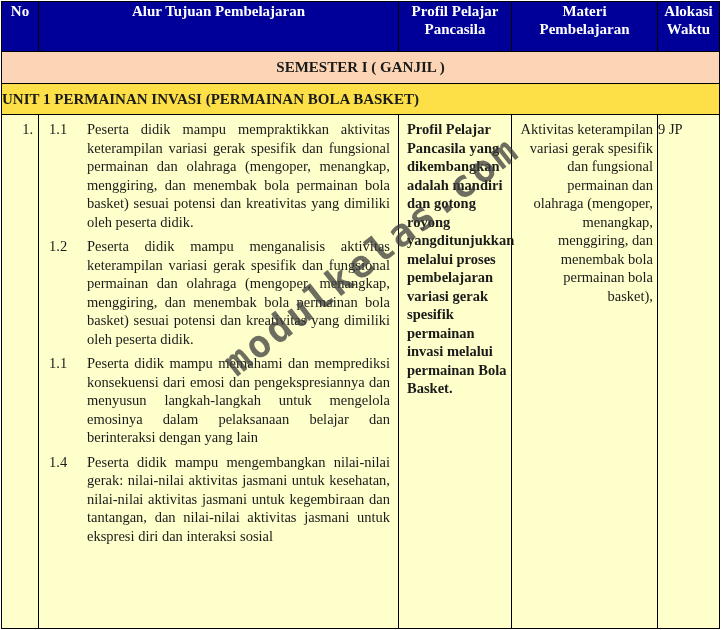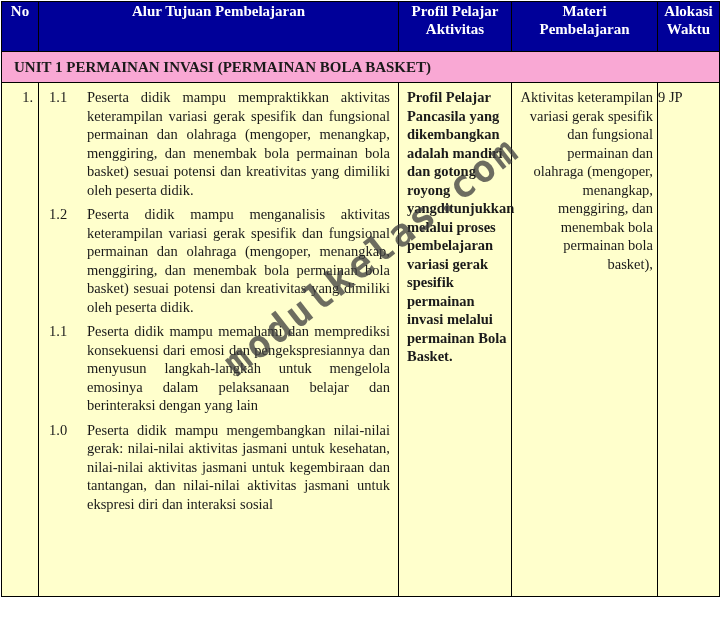--- a/index.html
+++ b/index.html
@@ -1,21 +1,21 @@
 <!DOCTYPE html>
 <html><head>
 <meta charset="utf-8">
 <style>
   html, body { margin: 0; padding: 0; background: #ffffff; }
   body { width: 721px; height: 630px; overflow: hidden; position: relative; font-family: "Liberation Serif", "DejaVu Serif", serif; color: #1a1a1a; }
   table.atp { border-collapse: collapse; position: absolute; left: 1px; top: 1px; width: 718px; table-layout: fixed; }
   table.atp td, table.atp th { border: 1.5px solid #000; padding: 0; vertical-align: top; }
   th.hdr { background: #000099; color: #ffffff; font-weight: bold; font-size: 15px; line-height: 18px; text-align: center; vertical-align: middle; height: 49px; margin-left: 36px; }
   tr.semester td { background: #fbd5b5; height: 31px; text-align: center; vertical-align: middle; font-weight: bold; font-size: 15px; }
-  tr.unit td { background: #f9a8d4; height: 30px; vertical-align: middle; font-weight: bold; font-size: 15px; padding-left: 12px; }
+  tr.unit td { background: #fde047; height: 30px; vertical-align: middle; font-weight: bold; font-size: 15px; padding-left: 0; }
   tr.content td { background: #ffffcc; height: 508px; font-size: 14.5px; line-height: 18.5px; }
   .no-cell { text-align: right; padding: 5px 5px 0 0 !important; }
   .atp-list { padding: 5px 8px 0 10px; }
   .atp-item { display: flex; margin-bottom: 6px; }
   .atp-num { width: 38px; flex: none; }
   .atp-text { flex: 1; text-align: justify; }
   .profil-cell { padding: 5px 4px 0 8px !important; font-weight: bold; }
   .materi-cell { padding: 5px 4px 0 7px !important; text-align: right; }
   .alokasi-cell { text-align: left; padding-top: 5px !important; }
   .watermark { position: absolute; left: 215px; top: 350px; transform: rotate(-38deg); transform-origin: left top; font-family: "DejaVu Sans Mono", "Liberation Mono", monospace; font-weight: bold; font-size: 38px; letter-spacing: 3px; color: rgba(60,60,60,0.75); white-space: nowrap; pointer-events: none; }
@@ -28,47 +28,50 @@
     <col style="width:37px">
     <col style="width:360px">
     <col style="width:113px">
     <col style="width:146px">
     <col style="width:62px">
   </colgroup>
   <thead>
     <tr>
       <th class="hdr"><span>No</span></th>
       <th class="hdr"><span>Alur Tujuan Pembelajaran</span></th>
-      <th class="hdr"><span>Profil Pelajar</span><br><span>Aktivitas</span></th>
+      <th class="hdr"><span>Profil Pelajar</span><br><span>Pancasila</span></th>
       <th class="hdr"><span>Materi</span><br><span>Pembelajaran</span></th>
       <th class="hdr"><span>Alokasi</span><br><span>Waktu</span></th>
     </tr>
   </thead>
   <tbody>
+    <tr class="semester">
+      <td colspan="5">SEMESTER I ( GANJIL )</td>
+    </tr>
     <tr class="unit">
       <td colspan="5">UNIT 1 PERMAINAN INVASI (PERMAINAN BOLA BASKET)</td>
     </tr>
     <tr class="content">
       <td class="no-cell">1.</td>
       <td>
         <div class="atp-list">
           <div class="atp-item">
             <span class="atp-num">1.1</span>
             <span class="atp-text">Peserta didik mampu mempraktikkan aktivitas keterampilan variasi gerak spesifik dan fungsional permainan dan olahraga (mengoper, menangkap, menggiring, dan menembak bola permainan bola basket) sesuai potensi dan kreativitas yang dimiliki oleh peserta didik.</span>
           </div>
           <div class="atp-item">
             <span class="atp-num">1.2</span>
             <span class="atp-text">Peserta didik mampu menganalisis aktivitas keterampilan variasi gerak spesifik dan fungsional permainan dan olahraga (mengoper, menangkap, menggiring, dan menembak bola permainan bola basket) sesuai potensi dan kreativitas yang dimiliki oleh peserta didik.</span>
           </div>
           <div class="atp-item">
             <span class="atp-num">1.1</span>
             <span class="atp-text">Peserta didik mampu memahami dan memprediksi konsekuensi dari emosi dan pengekspresiannya dan menyusun langkah-langkah untuk mengelola emosinya dalam pelaksanaan belajar dan berinteraksi dengan yang lain</span>
           </div>
           <div class="atp-item">
-            <span class="atp-num">1.0</span>
+            <span class="atp-num">1.4</span>
             <span class="atp-text">Peserta didik mampu mengembangkan nilai-nilai gerak: nilai-nilai aktivitas jasmani untuk kesehatan, nilai-nilai aktivitas jasmani untuk kegembiraan dan tantangan, dan nilai-nilai aktivitas jasmani untuk ekspresi diri dan interaksi sosial</span>
           </div>
         </div>
       </td>
       <td class="profil-cell">Profil Pelajar Pancasila yang dikembangkan adalah mandiri dan gotong royong yangditunjukkan melalui proses pembelajaran variasi gerak spesifik permainan invasi melalui permainan Bola Basket.</td>
       <td class="materi-cell">Aktivitas keterampilan variasi gerak spesifik dan fungsional permainan dan olahraga (mengoper, menangkap, menggiring, dan menembak bola permainan bola basket),</td>
       <td class="alokasi-cell">9 JP</td>
     </tr>
   </tbody>
 </table>

